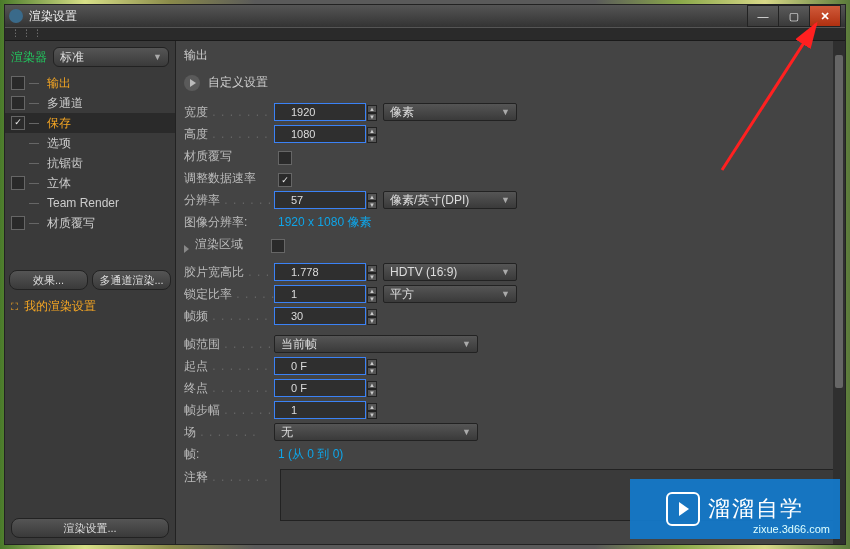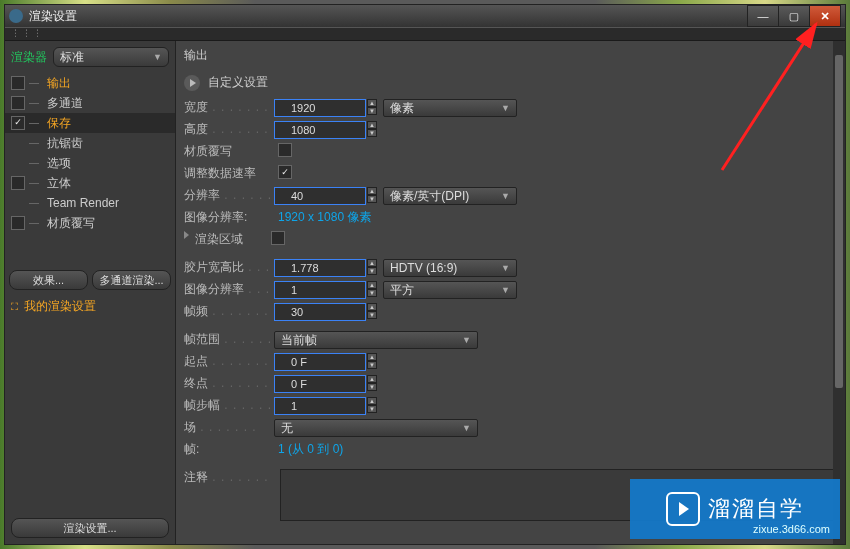--- a/index.html
+++ b/index.html
@@ -28,21 +28,21 @@
   .btn{flex:1;height:18px;background:linear-gradient(#555,#3a3a3a);border:1px solid #222;border-radius:8px;display:flex;align-items:center;justify-content:center;color:#ddd;font-size:11px}
   .preset-row{display:flex;align-items:center;padding:4px 6px;color:#f5a623}
   .preset-row .crop{margin-right:6px;font-size:10px;color:#f5a623}
   .render-setting-btn{margin:6px;height:18px;background:linear-gradient(#555,#3a3a3a);border:1px solid #222;border-radius:8px;display:flex;align-items:center;justify-content:center;color:#ddd;font-size:11px}
   .right{flex:1;background:#444;overflow:auto;position:relative}
   .section-head{padding:6px 8px;color:#ccc}
   .section-sub{display:flex;align-items:center;padding:4px 8px 8px 8px}
   .play{width:16px;height:16px;border-radius:50%;background:#5a5a5a;display:flex;align-items:center;justify-content:center;margin-right:8px}
   .play::before{content:"";border-left:6px solid #bbb;border-top:4px solid transparent;border-bottom:4px solid transparent;margin-left:2px}
   .form{padding:0 8px}
-  .row{display:flex;align-items:flex-start;height:22px}
+  .row{display:flex;align-items:flex-end;height:22px}
   .row .lbl{width:90px;color:#bbb;white-space:nowrap;overflow:hidden}
   .dots::after{content:" . . . . . . .";color:#666;letter-spacing:1px}
   .numfield{width:58px;height:16px;background:#2f2f2f;border:1px solid #3b82f6;color:#ddd;padding:0 16px;display:flex;align-items:center;font-size:11px}
   .spin{width:10px;height:16px;margin-left:1px;display:flex;flex-direction:column}
   .spin div{flex:1;background:#555;border:1px solid #222;font-size:6px;display:flex;align-items:center;justify-content:center;color:#ccc}
   .select{height:16px;background:linear-gradient(#555,#3a3a3a);border:1px solid #222;border-radius:2px;display:flex;align-items:center;padding:0 6px;color:#ddd;margin-left:6px;position:relative}
   .select.w1{width:120px}
   .select .chev{margin-left:auto;font-size:9px;color:#aaa}
   .minicheck{width:12px;height:12px;border:1px solid #666;background:#2a2a2a;margin-left:4px;display:flex;align-items:center;justify-content:center;font-size:9px;color:#eee}
   .minicheck.checked::before{content:"✓"}
@@ -105,26 +105,26 @@
           <span class="tree-label">多通道</span>
         </div>
         <div class="tree-item highlight">
           <span class="chk checked"></span>
           <span class="tree-line"></span>
           <span class="tree-label">保存</span>
         </div>
         <div class="tree-item">
           <span class="chk" style="visibility:hidden"></span>
           <span class="tree-line"></span>
+          <span class="tree-label">选项</span>
+        </div>
+        <div class="tree-item">
+          <span class="chk" style="visibility:hidden"></span>
+          <span class="tree-line"></span>
           <span class="tree-label">抗锯齿</span>
-        </div>
-        <div class="tree-item">
-          <span class="chk" style="visibility:hidden"></span>
-          <span class="tree-line"></span>
-          <span class="tree-label">选项</span>
         </div>
         <div class="tree-item">
           <span class="chk"></span>
           <span class="tree-line"></span>
           <span class="tree-label">立体</span>
         </div>
         <div class="tree-item">
           <span class="chk" style="visibility:hidden"></span>
           <span class="tree-line"></span>
           <span class="tree-label">Team Render</span>
@@ -185,21 +185,21 @@
         <div class="row">
           <span class="lbl">材质覆写</span>
           <span class="minicheck"></span>
         </div>
         <div class="row">
           <span class="lbl">调整数据速率</span>
           <span class="minicheck checked"></span>
         </div>
         <div class="row">
           <span class="lbl dots">分辨率</span>
-          <div class="numfield">40</div>
+          <div class="numfield">57</div>
           <div class="spin">
               <div>▲</div>
               <div>▼</div>
             </div>
           <div class="select w1">
               <span>像素/英寸(DPI)</span>
               <span class="chev">▼</span>
             </div>
         </div>
         <div class="row">
@@ -220,21 +220,21 @@
           <div class="spin">
               <div>▲</div>
               <div>▼</div>
             </div>
           <div class="select w1">
               <span>HDTV (16:9)</span>
               <span class="chev">▼</span>
             </div>
         </div>
         <div class="row">
-          <span class="lbl dots">图像分辨率</span>
+          <span class="lbl dots">锁定比率</span>
           <div class="numfield">1</div>
           <div class="spin">
               <div>▲</div>
               <div>▼</div>
             </div>
           <div class="select w1">
               <span>平方</span>
               <span class="chev">▼</span>
             </div>
         </div>

